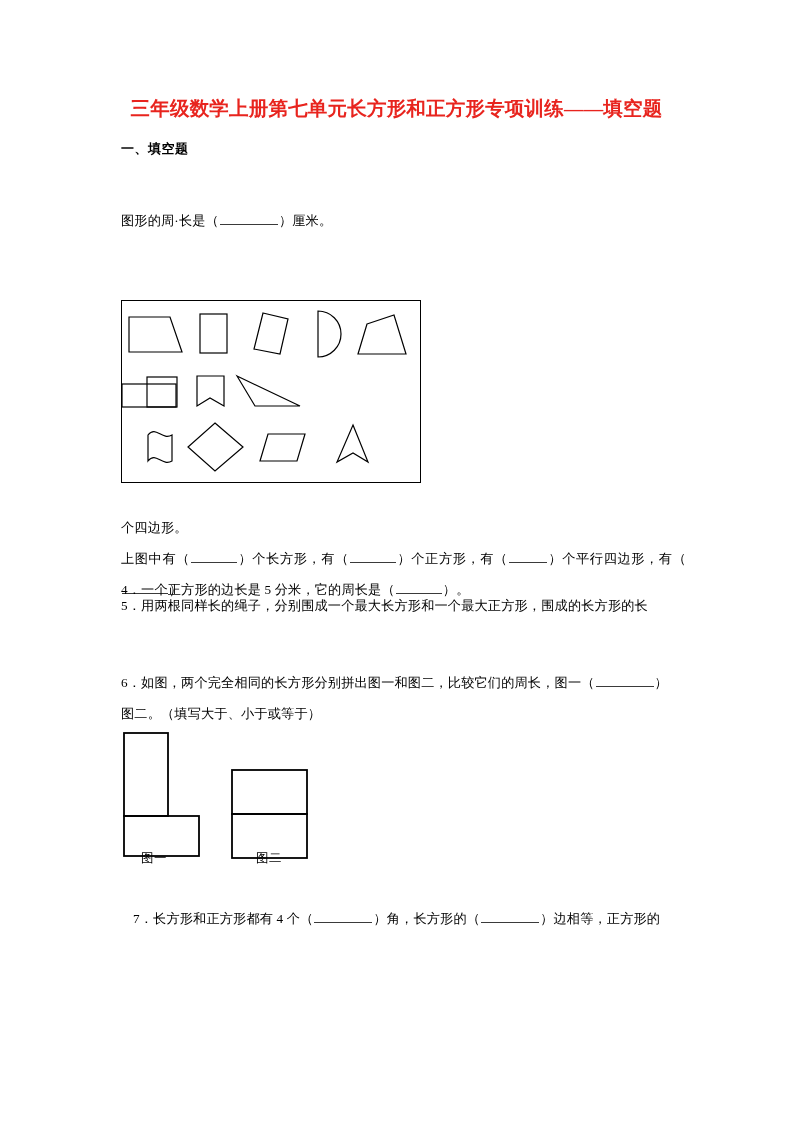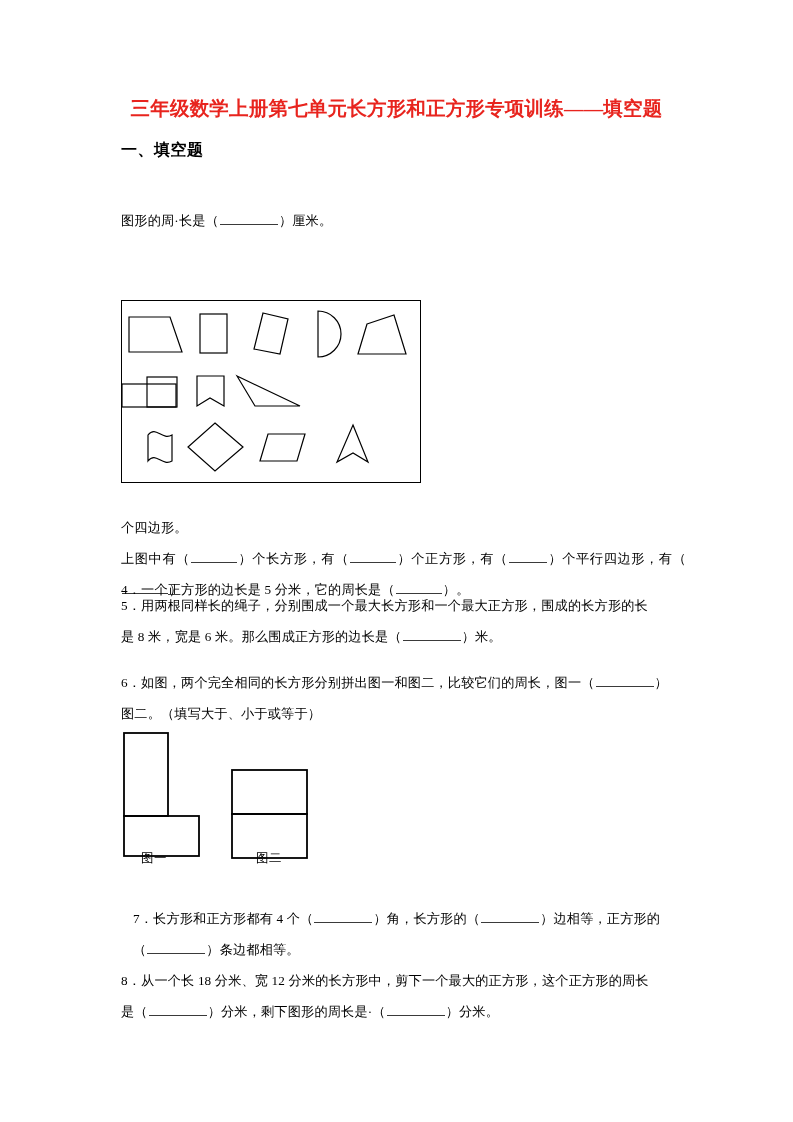--- a/index.html
+++ b/index.html
@@ -30,21 +30,21 @@
     font-size: 19.5px;
     font-weight: bold;
     color: #e8241e;
     letter-spacing: 0.2px;
     font-family: "Liberation Serif", "DejaVu Serif", serif;
   }
   .section-head {
     position: absolute;
     left: 121px;
     top: 140px;
-    font-size: 16px;
+    font-size: 13px;
     font-weight: bold;
     letter-spacing: 0.5px;
   }
   .q {
     position: absolute;
     left: 121px;
     width: 565px;
     font-size: 13.2px;
     line-height: 31px;
     letter-spacing: 0.15px;
@@ -133,21 +133,20 @@
     <div>个四边形。</div>
     <div><span>上图中有（</span><span class="blank b-md"></span><span>）个长方形，有（</span><span class="blank b-md"></span><span>）个正方形，有（</span><span class="blank b-sm"></span><span>）个平行四边形，有（</span><span class="blank b-md"></span><span>）</span></div>
   </div>
 
   <div class="q" style="top:574px;">
     <span>4．一个正方形的边长是 5 分米，它的周长是（</span><span class="blank b-md"></span><span>）。</span>
   </div>
 
   <div class="q" style="top:590px;">
     <div>5．用两根同样长的绳子，分别围成一个最大长方形和一个最大正方形，围成的长方形的长</div>
-    <div><span>是 8 米，宽是 6 米。那么围成正方形的边长是（</span><span class="blank b-lg"></span><span>）米。</span></div>
   </div>
 
   <div class="q" style="top:667px;">
     <div><span>6．如图，两个完全相同的长方形分别拼出图一和图二，比较它们的周长，图一（</span><span class="blank b-lg"></span><span>）</span></div>
     <div>图二。（填写大于、小于或等于）</div>
   </div>
 
   <div class="figs">
     <svg width="200" height="135" viewBox="0 0 200 135" fill="none" stroke="#000" stroke-width="1.8">
 
@@ -156,21 +155,16 @@
 
       <rect x="111" y="40" width="75" height="44"></rect>
       <rect x="111" y="84" width="75" height="44"></rect>
     </svg>
     <div class="fig-label fig1-label">图一</div>
     <div class="fig-label fig2-label">图二</div>
   </div>
 
   <div class="q" style="top:903px;margin-left:12px;">
     <div><span>7．长方形和正方形都有 4 个（</span><span class="blank b-lg"></span><span>）角，长方形的（</span><span class="blank b-lg"></span><span>）边相等，正方形的</span></div>
-    <div><span>（</span><span class="blank b-lg"></span><span>）条边都相等。</span></div>
   </div>
 
-  <div class="q" style="top:965px;">
-    <div>8．从一个长 18 分米、宽 12 分米的长方形中，剪下一个最大的正方形，这个正方形的周长</div>
-    <div><span>是（</span><span class="blank b-lg"></span><span>）分米，剩下图形的周长是·（</span><span class="blank b-lg"></span><span>）分米。</span></div>
-  </div>
 
 </div>
 
 </body></html>

